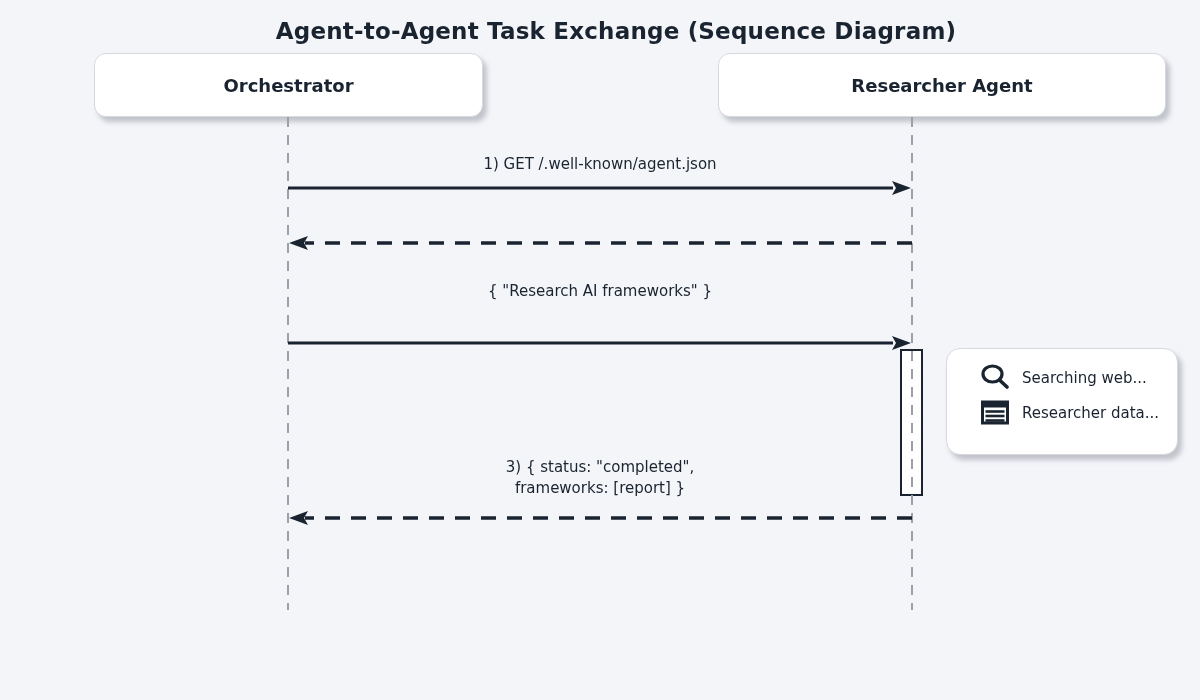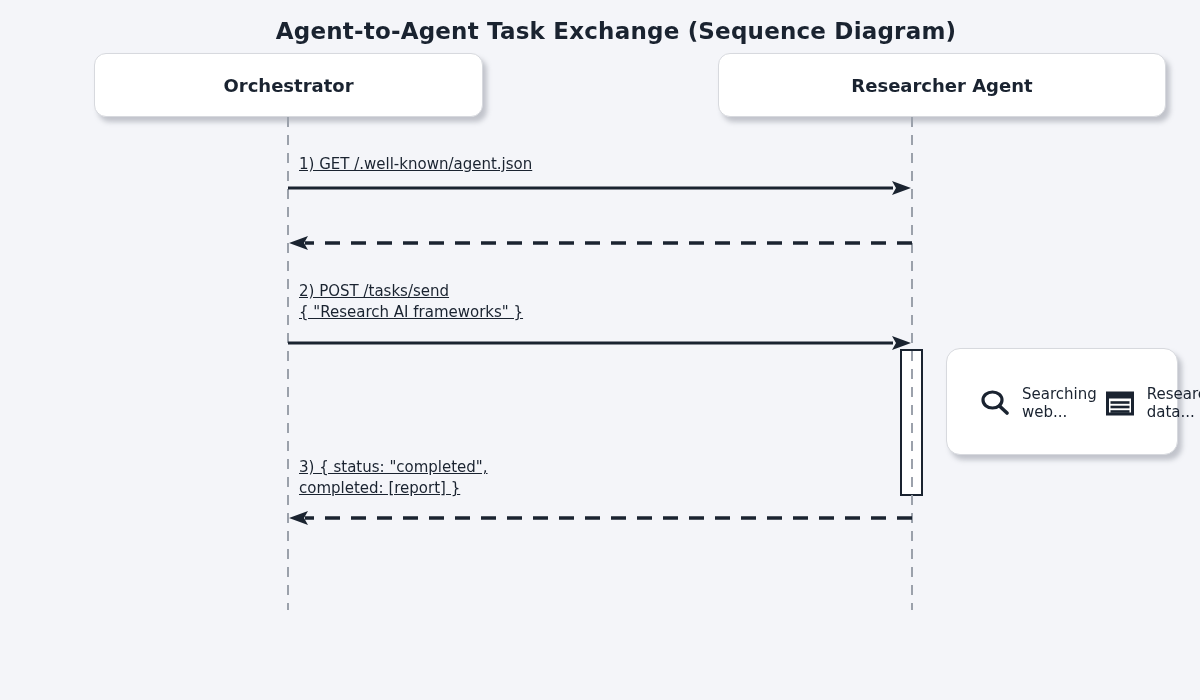--- a/index.html
+++ b/index.html
@@ -36,45 +36,44 @@
   .actor-a{left:94px;width:389px;}
   .actor-b{left:718px;width:448px;}
   .lifeline{
     position:absolute;top:117px;width:2px;height:493px;
     background:repeating-linear-gradient(to bottom,var(--lifeline) 0 10px,transparent 10px 18px);
     z-index:3;
   }
   .lifeline-a{left:287px;}
   .lifeline-b{left:911px;}
   .msg-label{
-    position:absolute;left:299px;width:624px;
-    font-size:15px;line-height:21px;
+    position:absolute;left:288px;width:624px;
+    text-align:center;font-size:15px;line-height:21px;
     z-index:4;
-    text-decoration:underline;
   }
   .msg-arrow{position:absolute;left:288px;width:624px;height:14px;z-index:4;color:var(--ink);}
   .msg-arrow svg{display:block;}
   .lbl-1{top:154px;}  .arr-1{top:181px;}
   .lbl-2{top:211px;}  .arr-2{top:236px;}
   .lbl-3{top:281px;}  .arr-3{top:336px;}
   .lbl-4{top:457px;}  .arr-4{top:511px;}
   .activation{
     position:absolute;left:900px;top:349px;width:23px;height:147px;
     background:var(--box_fill);
     border:2px solid var(--ink);
     z-index:2;
   }
   .note{
     position:absolute;left:946px;top:348px;width:232px;height:107px;
     background:var(--box_fill);
     border:1px solid var(--box_border);
     border-radius:14px;
     box-shadow:4px 5px 5px rgba(110,115,130,.38);
     padding:15px 14px 12px 34px;
-    display:flex;justify-content:flex-start;
+    display:flex;flex-direction:column;justify-content:flex-start;
     gap:9px;z-index:5;
   }
   .note-row{display:flex;align-items:center;gap:13px;font-size:15px;color:var(--ink);}
   .note-row svg{flex:0 0 auto;display:block;color:var(--ink);}
 </style>
 </head>
 <body>
 
 <div class="canvas">
 
@@ -101,21 +100,20 @@
   </div>
 
   <div class="msg-arrow arr-2">
     <svg width="624" height="14" viewBox="0 0 624 14">
       <line x1="624" y1="7" x2="17" y2="7" stroke="currentColor" stroke-width="3.5" stroke-dasharray="15 11"></line>
       <polygon points="20,0 1,7 20,14 16,7" fill="currentColor"></polygon>
     </svg>
   </div>
 
   <div class="msg-label lbl-3">
-    <div>2) POST /tasks/send</div>
     <div>{ "Research AI frameworks" }</div>
   </div>
   <div class="msg-arrow arr-3">
     <svg width="624" height="14" viewBox="0 0 624 14">
       <line x1="0" y1="7" x2="605" y2="7" stroke="currentColor" stroke-width="3"></line>
       <polygon points="604,0 623,7 604,14 608,7" fill="currentColor"></polygon>
     </svg>
   </div>
 
   <div class="activation"></div>
@@ -135,21 +133,21 @@
         <line x1="4.5" y1="11.5" x2="23.5" y2="11.5" stroke="currentColor" stroke-width="2.6"></line>
         <line x1="4.5" y1="16" x2="23.5" y2="16" stroke="currentColor" stroke-width="2.6"></line>
         <line x1="4.5" y1="20.5" x2="23.5" y2="20.5" stroke="currentColor" stroke-width="2.6"></line>
       </svg>
       <span>Researcher data...</span>
     </div>
   </div>
 
   <div class="msg-label lbl-4">
     <div>3) { status: "completed",</div>
-    <div>completed: [report] }</div>
+    <div>frameworks: [report] }</div>
   </div>
   <div class="msg-arrow arr-4">
     <svg width="624" height="14" viewBox="0 0 624 14">
       <line x1="624" y1="7" x2="17" y2="7" stroke="currentColor" stroke-width="3.5" stroke-dasharray="15 11"></line>
       <polygon points="20,0 1,7 20,14 16,7" fill="currentColor"></polygon>
     </svg>
   </div>
 
 </div>
 

